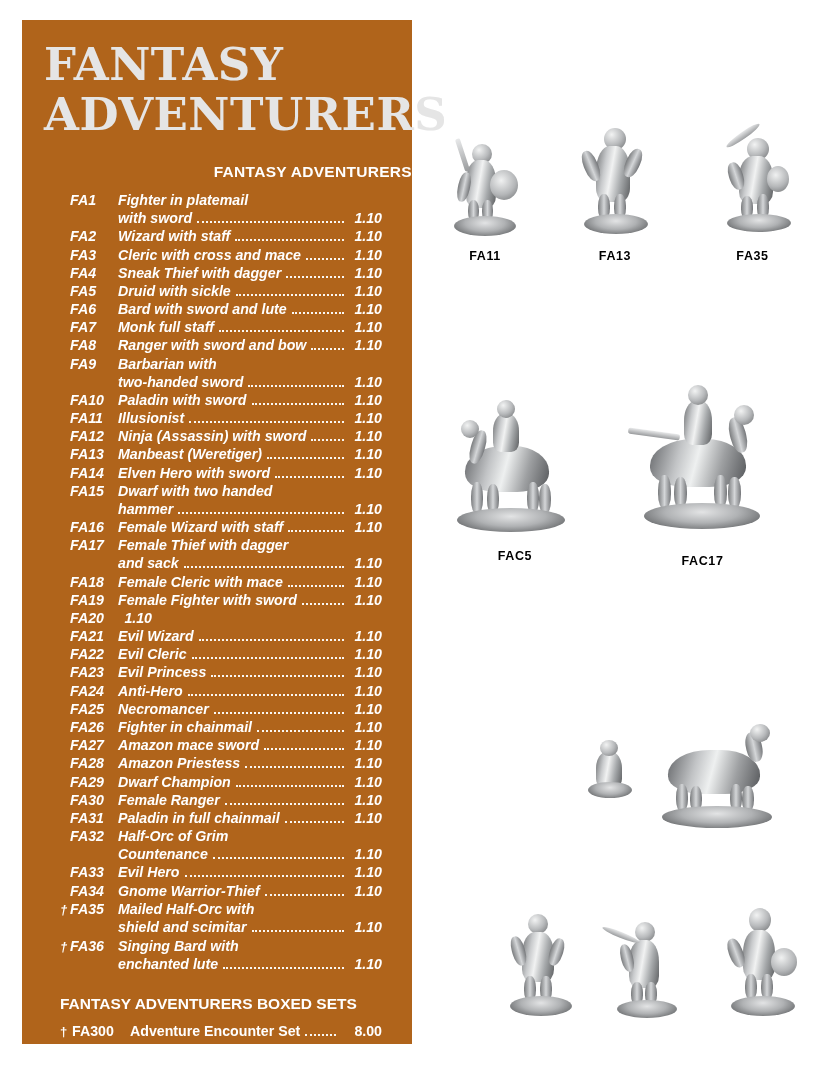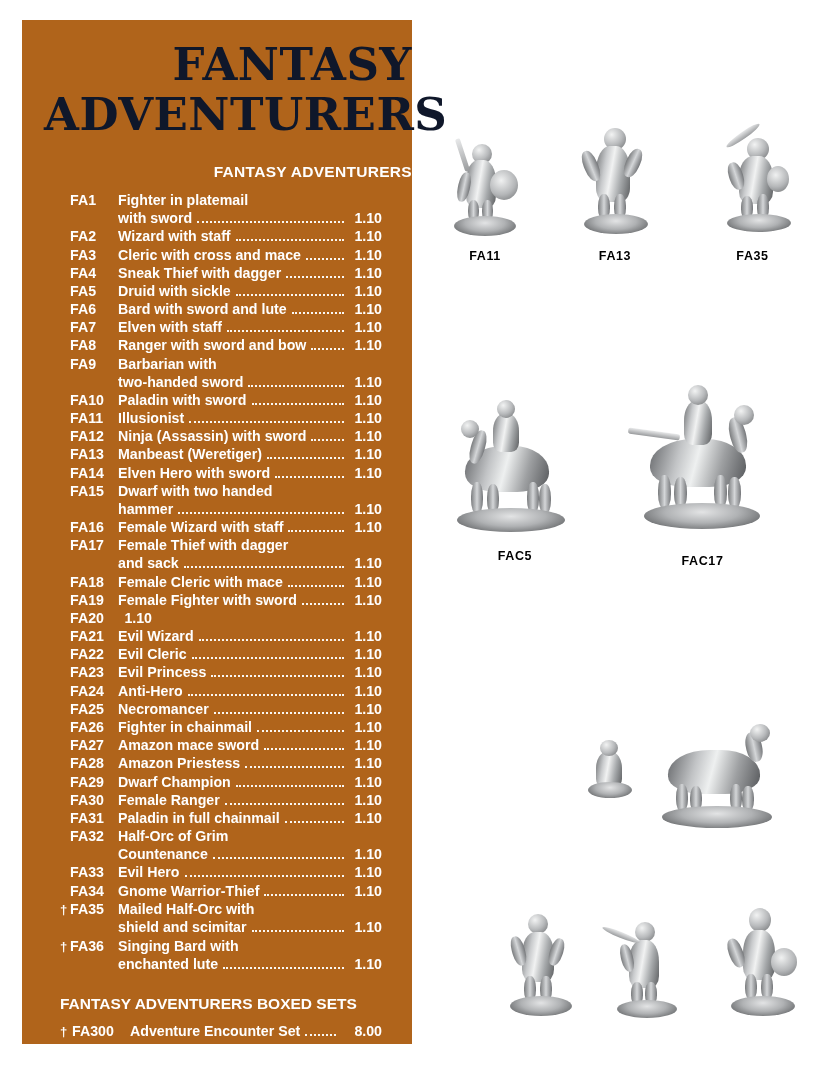--- a/index.html
+++ b/index.html
@@ -27,37 +27,37 @@
     box-sizing: border-box;
   }
 
   #panel-title {
     padding: 22px 0 0 22px;
     font-family: "DejaVu Serif", serif;
     font-weight: bold;
     font-size: 45px;
     line-height: 1.0;
     letter-spacing: 0.5px;
-    color: #0f172a;
-    text-align: right;
+    color: #e5e5e5;
   }
   #panel-title .line1 { display: block; }
   #panel-title .line2 { display: block; margin-top: 5px; }
 
   .section-head {
     font-size: 15.5px;
     font-weight: bold;
     letter-spacing: 0.3px;
     margin: 26px 0 10px 38px;
     text-align: right;
   }
 
   #price-list {
     margin: 0 0 0 38px;
     width: 322px;
+    font-style: italic;
   }
 
   .item-row {
     display: flex;
     align-items: baseline;
     font-size: 14.2px;
     font-weight: bold;
     line-height: 1.28;
     min-height: 17px;
   }
@@ -263,21 +263,21 @@
         <span class="namewrap">
           <span class="iname">Bard with sword and lute</span>
           <span class="dots"></span>
         </span>
         <span class="price">1.10</span>
       </div>
       <div class="item-row">
         <span class="dagger"></span>
         <span class="code">FA7</span>
         <span class="namewrap">
-          <span class="iname">Elven with staff</span>
+          <span class="iname">Monk full staff</span>
           <span class="dots"></span>
         </span>
         <span class="price">1.10</span>
       </div>
       <div class="item-row">
         <span class="dagger"></span>
         <span class="code">FA8</span>
         <span class="namewrap">
           <span class="iname">Ranger with sword and bow</span>
           <span class="dots"></span>

